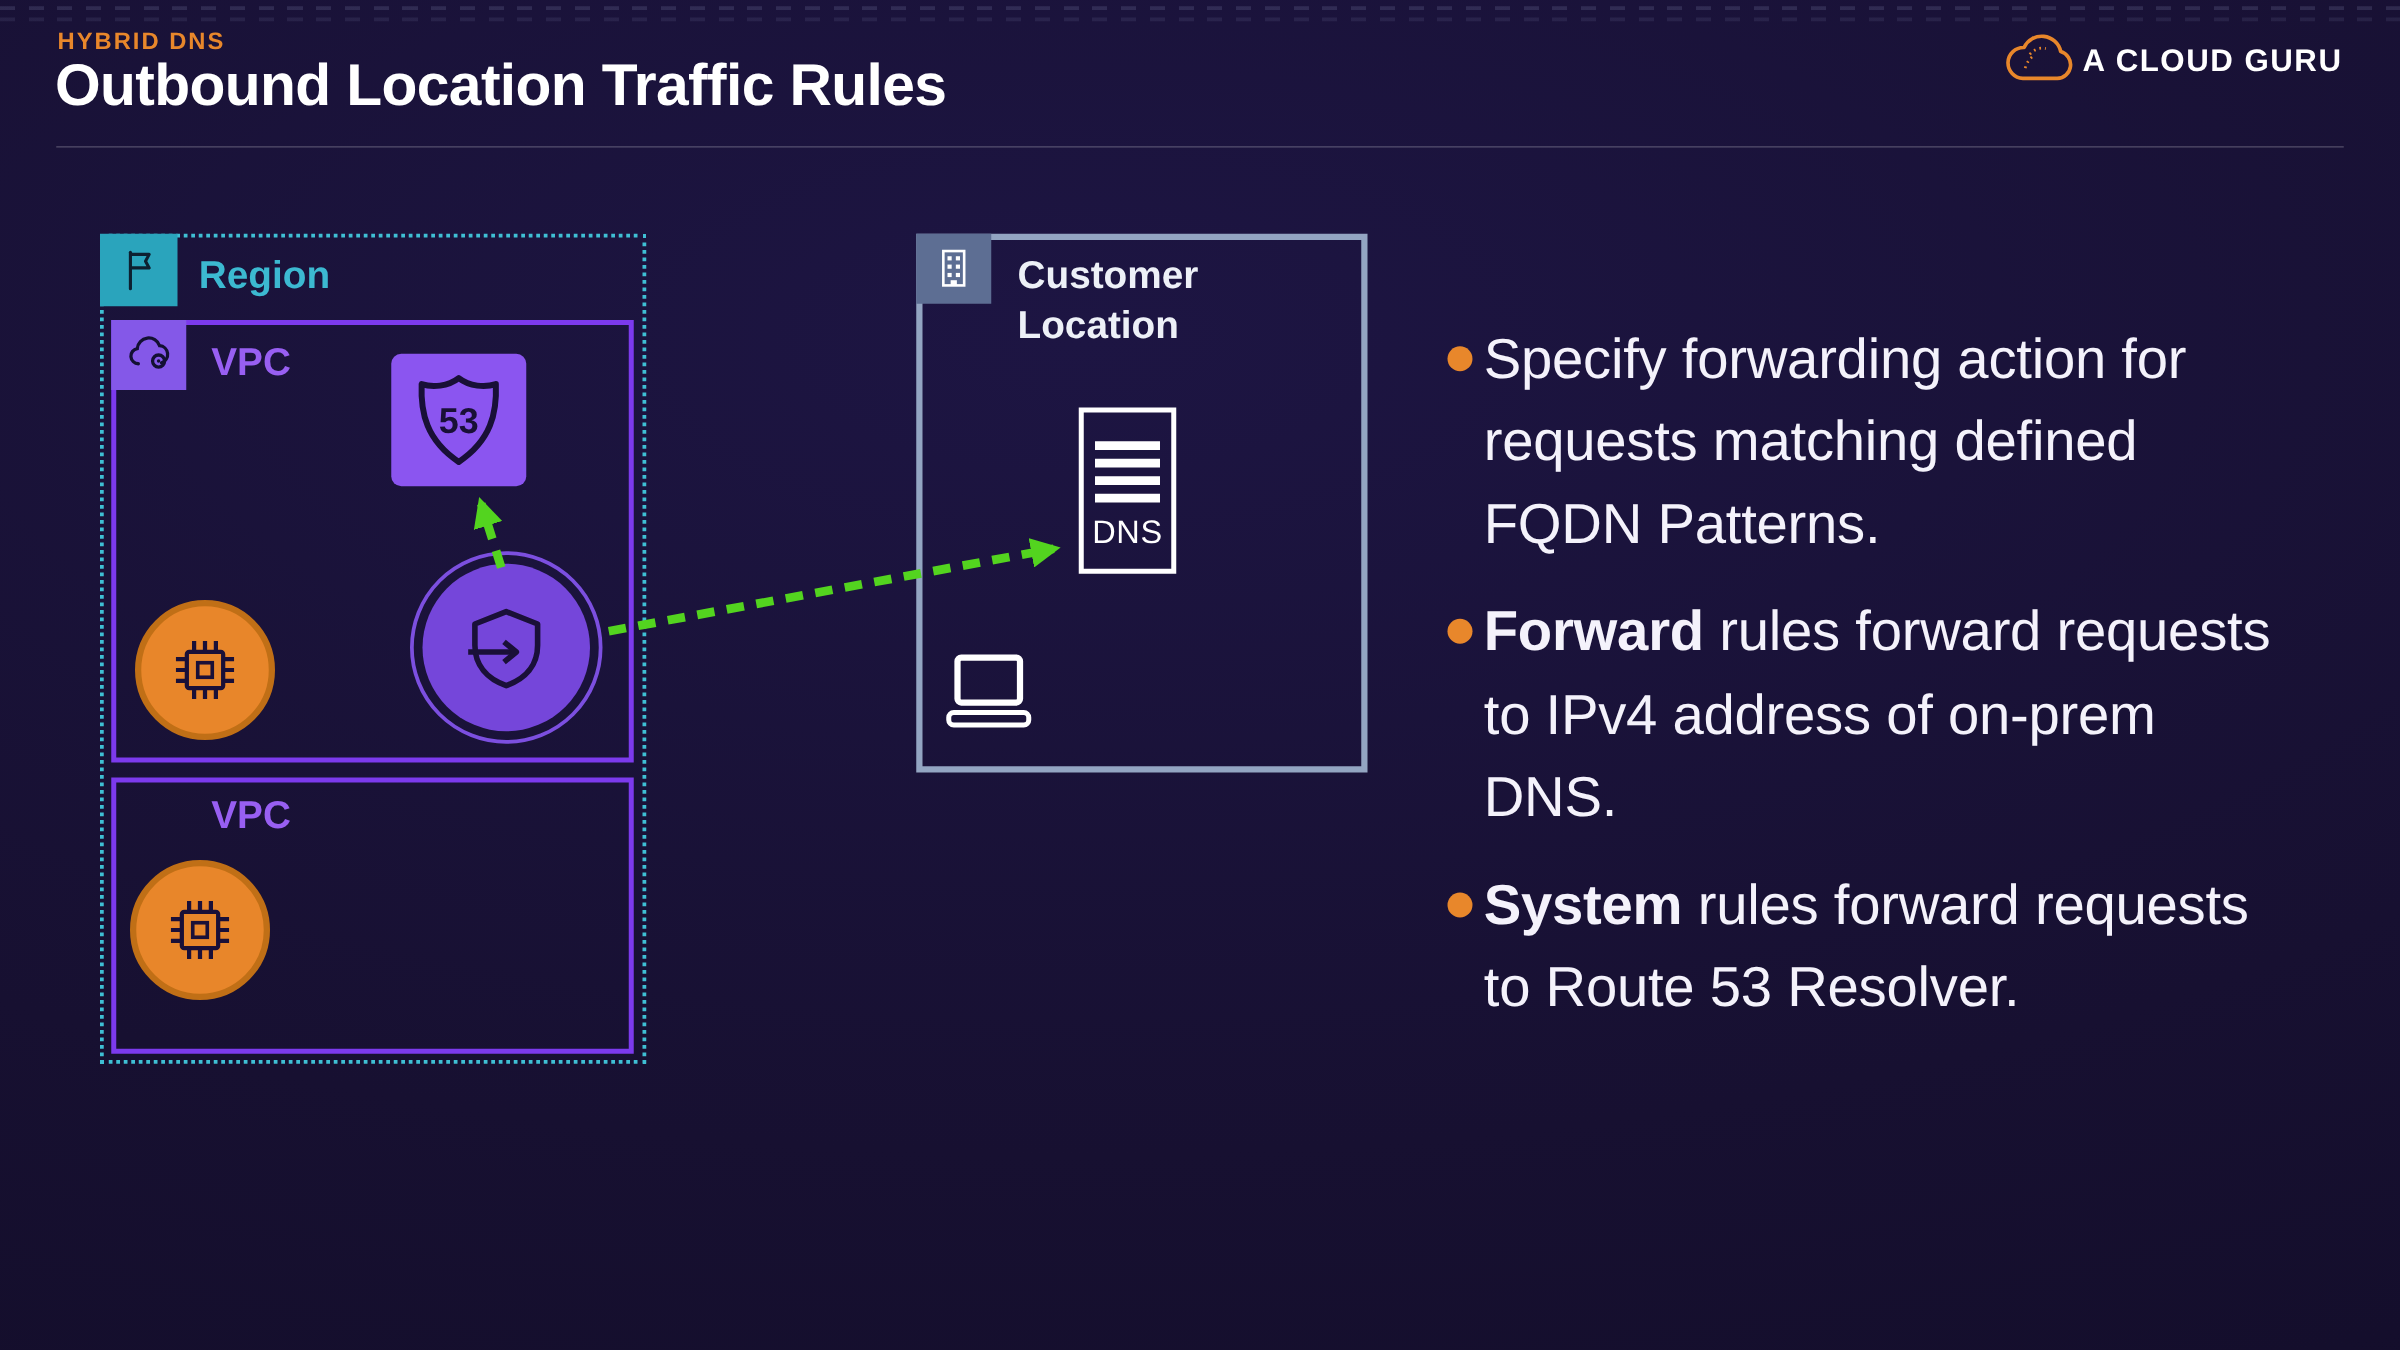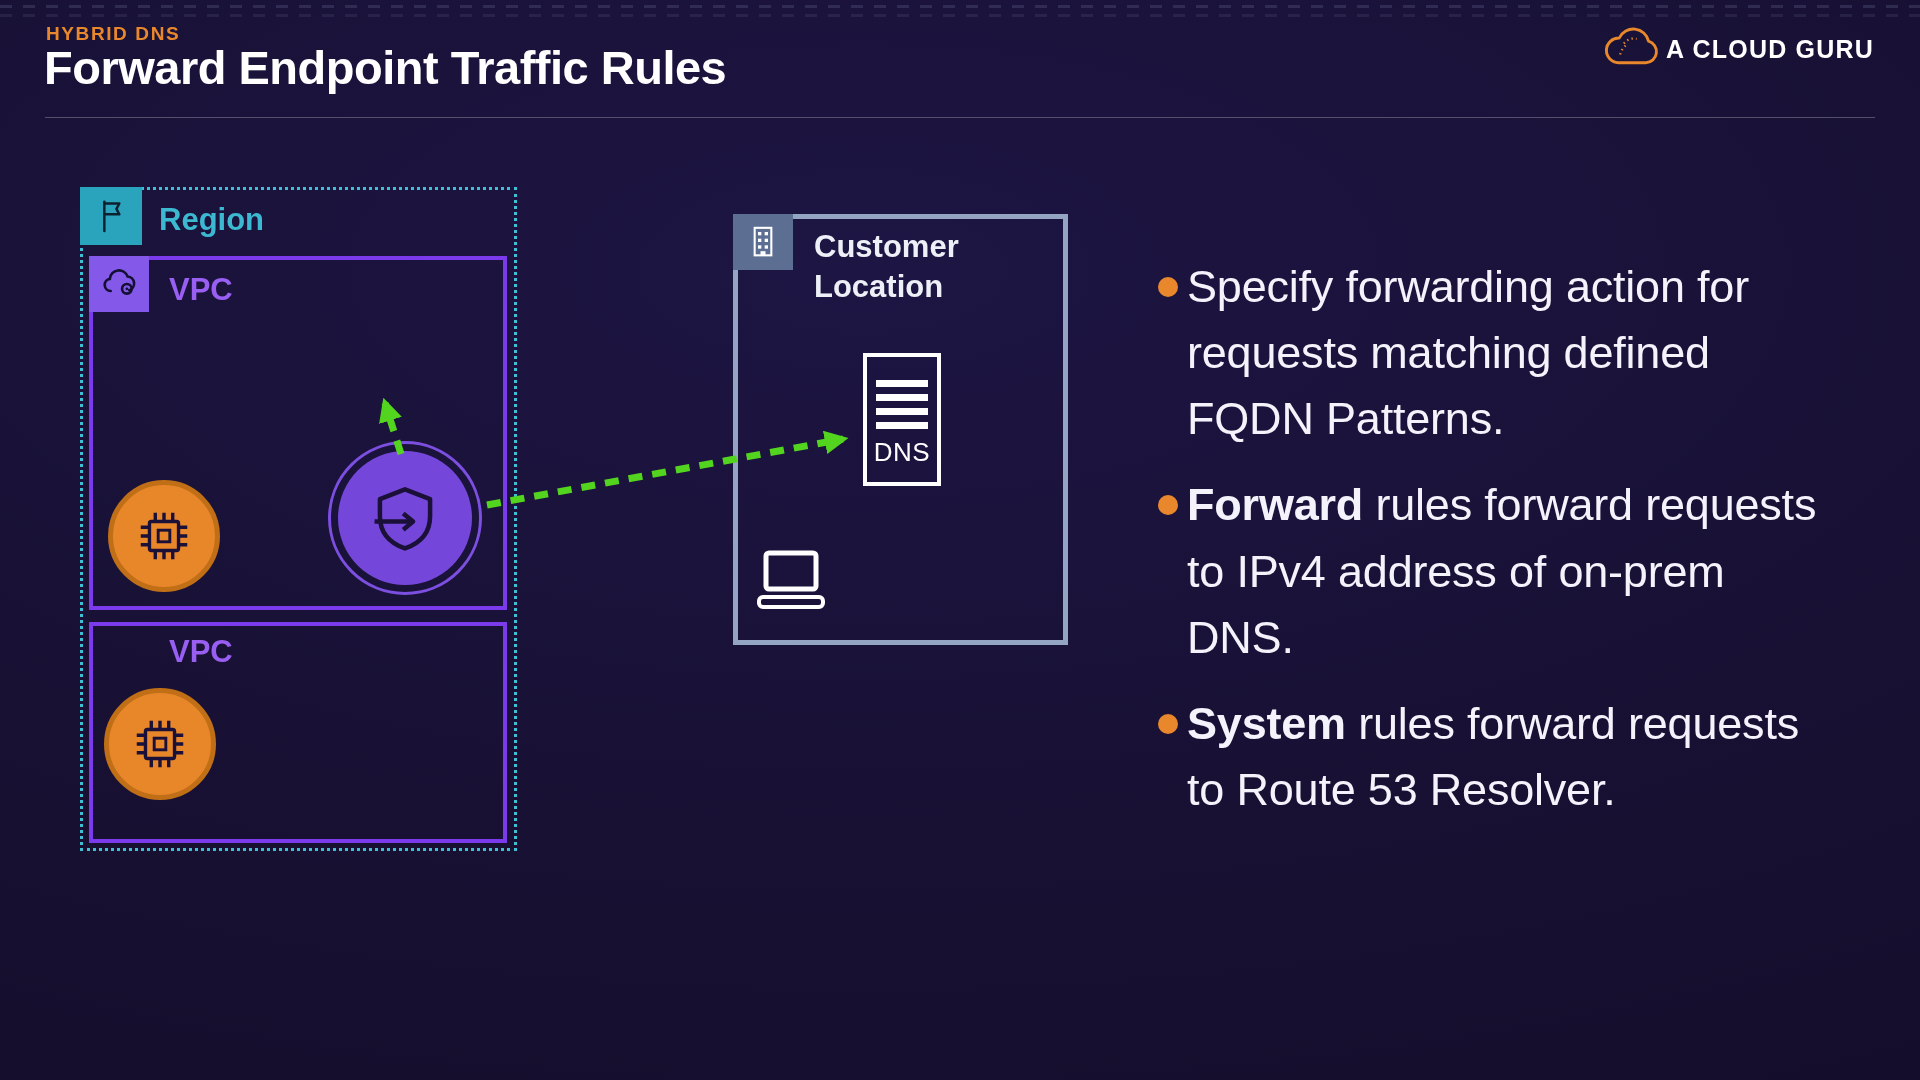--- a/index.html
+++ b/index.html
@@ -38,21 +38,21 @@
 
   .r53-tile { position: absolute; left: 220px; top: 23px; width: 108px; height: 106px; background: #8B55F0; border-radius: 8px; display: flex; align-items: center; justify-content: center; }
 
   .ec2-circle { position: absolute; width: 112px; height: 112px; border-radius: 50%; background: #E8862A; border: 5px solid #C06F16; display: flex; align-items: center; justify-content: center; }
   .ec2-1 { left: 15px; top: 220px; }
   .ec2-2 { left: 11px; top: 62px; }
 
   .resolver-circle { position: absolute; left: 245px; top: 191px; width: 134px; height: 134px; border-radius: 50%; background: #7546DA; display: flex; align-items: center; justify-content: center; }
   .resolver-circle::before { content: ""; position: absolute; inset: -10px; border: 3px solid #7C4FE0; border-radius: 50%; }
 
-  .customer-box { position: absolute; left: 733px; top: 187px; width: 335px; height: 431px; border: 5px solid #93A5C2; margin-top: 27px; }
+  .customer-box { position: absolute; left: 733px; top: 187px; width: 361px; height: 431px; border: 5px solid #93A5C2; }
   .customer-badge { left: -5px; top: -5px; width: 60px; height: 56px; background: #5D6E93; }
   .customer-label { position: absolute; left: 76px; top: 8px; width: 190px; font-size: 31px; font-weight: 700; color: #EDF0F7; line-height: 1.28; }
 
   .dns-server { position: absolute; left: 125px; top: 134px; width: 78px; height: 133px; border: 4px solid #ffffff; display: flex; flex-direction: column; align-items: center; padding-top: 23px; gap: 7px; }
   .dns-bar { width: 52px; height: 7px; background: #ffffff; }
   .dns-label { font-size: 26px; color: #ffffff; margin-top: 1px; letter-spacing: 0.5px; }
 
   .laptop { position: absolute; left: 16px; top: 330px; }
 
   .arrows { position: absolute; left: 0; top: 0; width: 1920px; height: 1080px; pointer-events: none; }
@@ -68,21 +68,21 @@
 </head>
 <body>
 
 <div class="slide">
 
   <div class="dash-row dash-row-1"></div>
   <div class="dash-row dash-row-2"></div>
 
   <header>
     <div class="eyebrow">HYBRID DNS</div>
-    <h1 class="title">Forward Endpoint Traffic Rules</h1>
+    <h1 class="title">Outbound Location Traffic Rules</h1>
     <div class="brand">
       <svg width="66" height="46" viewBox="0 0 72 50">
         <path d="M20 40 H50 A12 12 0 0 0 53 16.5 A17 17 0 0 0 21 13 A11 11 0 0 0 20 40 Z" fill="none" stroke="#E8872B" stroke-width="3.2" stroke-linejoin="round"></path>
         <path d="M26 19 Q32 12 40 14" fill="none" stroke="#E8872B" stroke-width="2.4" stroke-dasharray="1.5 3.5"></path>
         <path d="M22 31 Q24 24 29 20.5" fill="none" stroke="#E8872B" stroke-width="2.4" stroke-dasharray="1.5 3.5"></path>
       </svg>
       <span class="brand-text">A CLOUD GURU</span>
     </div>
     <div class="divider"></div>
   </header>
@@ -101,20 +101,26 @@
       <div class="vpc-box vpc1">
         <div class="badge vpc-badge">
           <svg width="42" height="42" viewBox="0 0 48 48">
             <path d="M14.5 32 a7 7 0 0 1 -1 -13.9 a10.5 10.5 0 0 1 20.4 -2.6 a8 8 0 0 1 1.8 15.6" fill="none" stroke="#131033" stroke-width="3" stroke-linecap="round"></path>
             <circle cx="33" cy="29.5" r="5.5" fill="none" stroke="#131033" stroke-width="3"></circle>
             <circle cx="33" cy="29.5" r="1.6" fill="#131033"></circle>
           </svg>
         </div>
         <span class="vpc-label">VPC</span>
 
+        <div class="r53-tile">
+          <svg width="92" height="90" viewBox="0 0 96 94">
+            <path d="M48 12 C39 19 26 20 17 17 C16 41 21 64 48 82 C75 64 80 41 79 17 C70 20 57 19 48 12 Z" fill="none" stroke="#191037" stroke-width="5" stroke-linejoin="round"></path>
+            <text x="48" y="58" text-anchor="middle" font-size="30" font-weight="bold" fill="#191037">53</text>
+          </svg>
+        </div>
 
         <div class="ec2-circle ec2-1">
           <svg width="62" height="62" viewBox="0 0 64 64">
             <rect x="17" y="17" width="30" height="30" rx="2" fill="none" stroke="#1A1038" stroke-width="3.5"></rect>
             <rect x="26" y="26" width="12" height="12" fill="none" stroke="#1A1038" stroke-width="3"></rect>
             <path d="M23 17 V8 M32 17 V8 M41 17 V8 M23 47 V56 M32 47 V56 M41 47 V56 M17 23 H8 M17 32 H8 M17 41 H8 M47 23 H56 M47 32 H56 M47 41 H56" stroke="#1A1038" stroke-width="3.5"></path>
           </svg>
         </div>
 
         <div class="resolver-circle">

